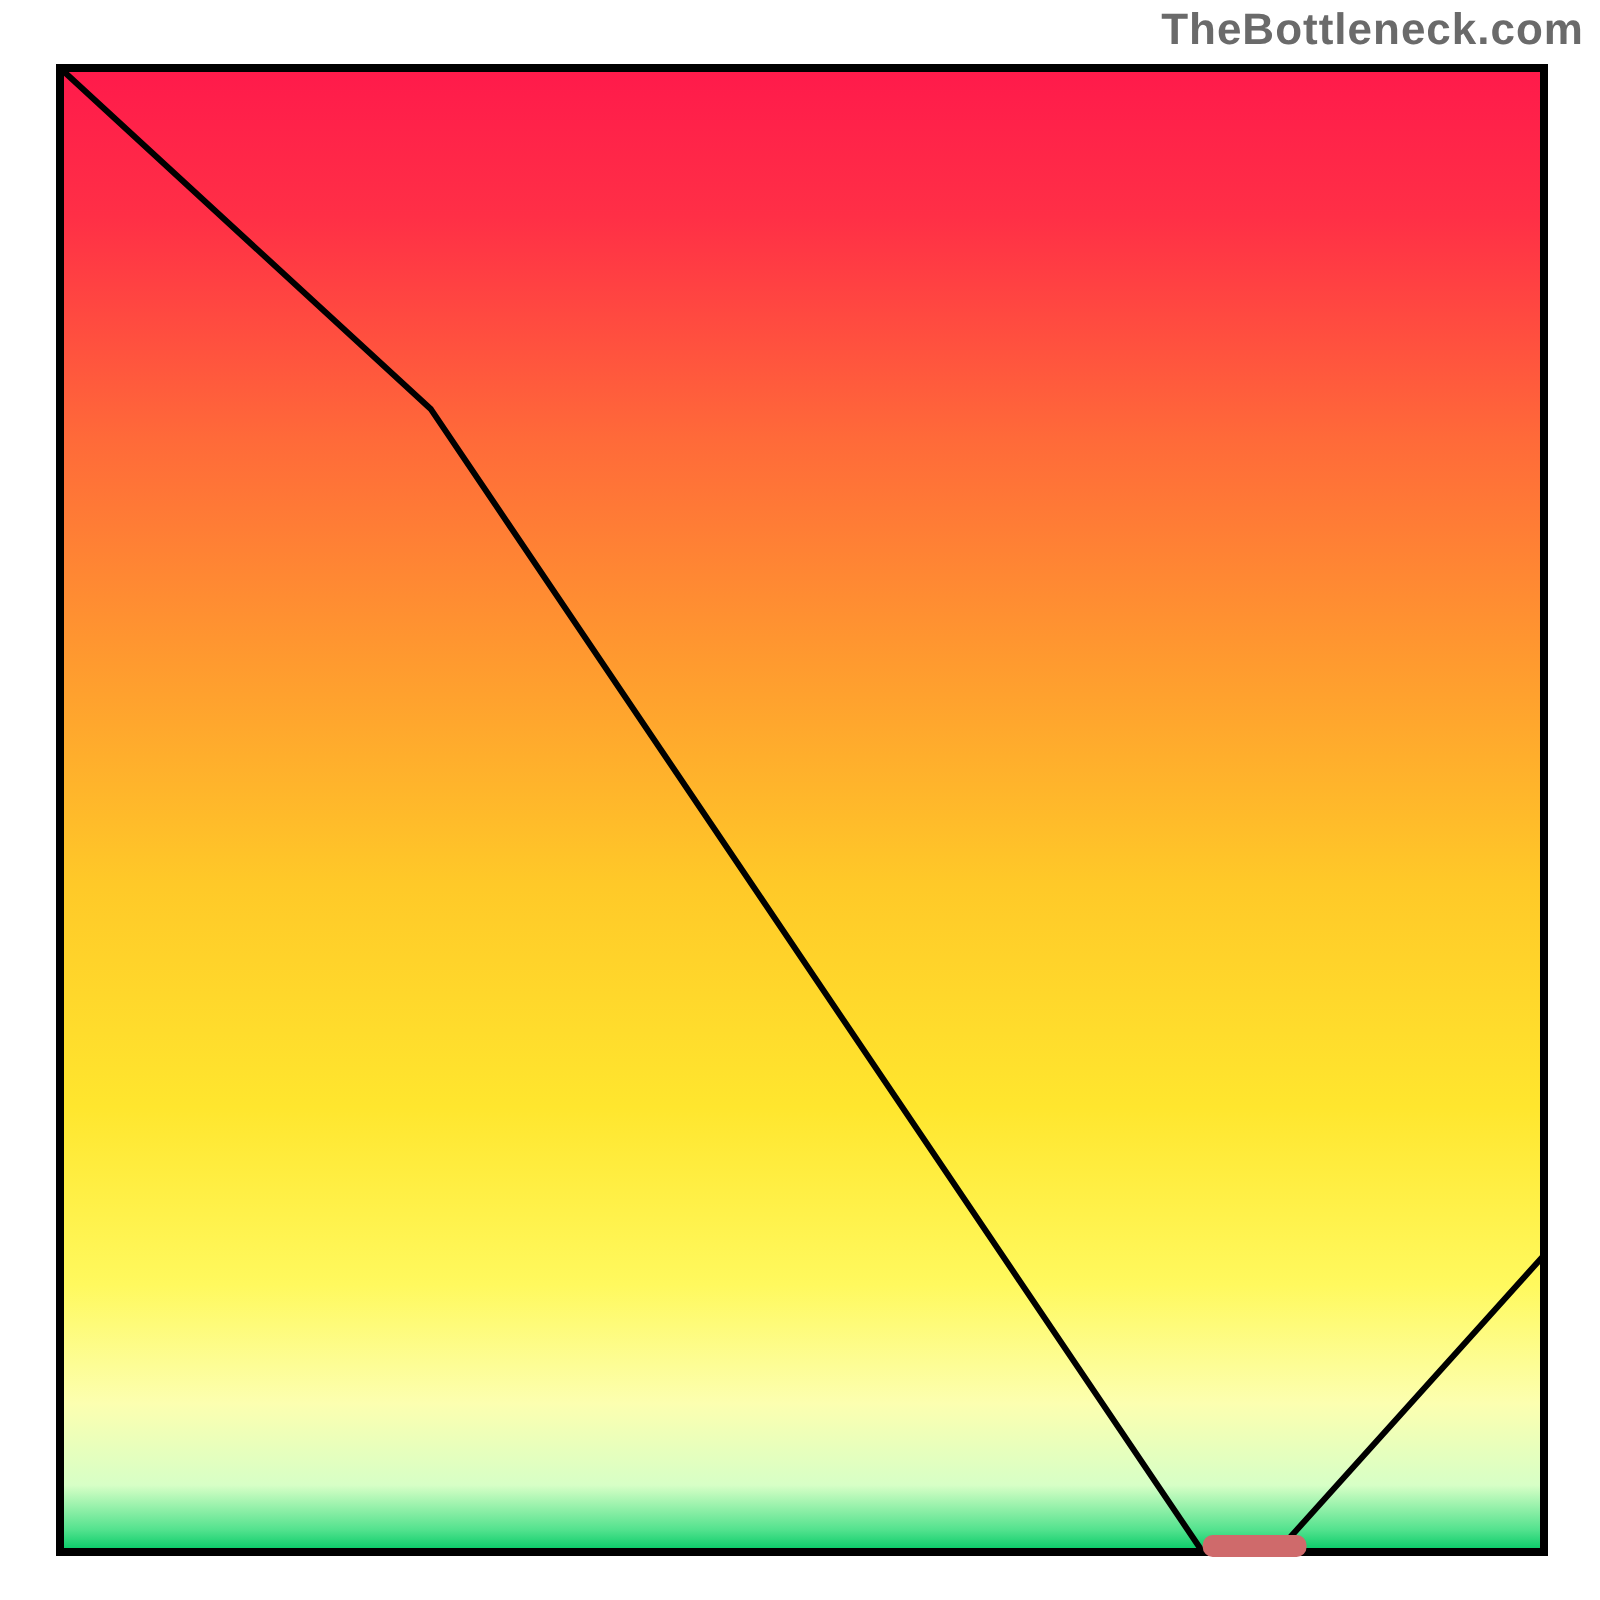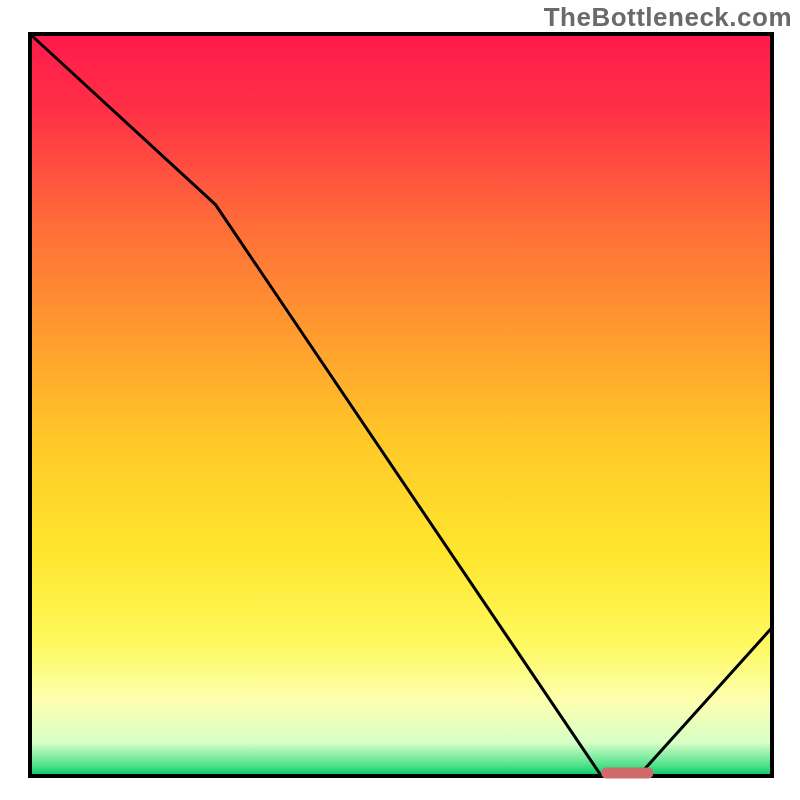--- a/index.html
+++ b/index.html
@@ -13,21 +13,21 @@
   }
   .frame {
     position: relative;
     width: 800px;
     height: 800px;
   }
   .watermark {
     position: absolute;
     top: 2px;
     right: 8px;
-    font-size: 26px;
+    font-size: 22px;
     font-weight: 600;
     color: #6a6a6a;
     letter-spacing: 0.5px;
     user-select: none;
   }
   svg {
     display: block;
   }
 </style>
 </head>

